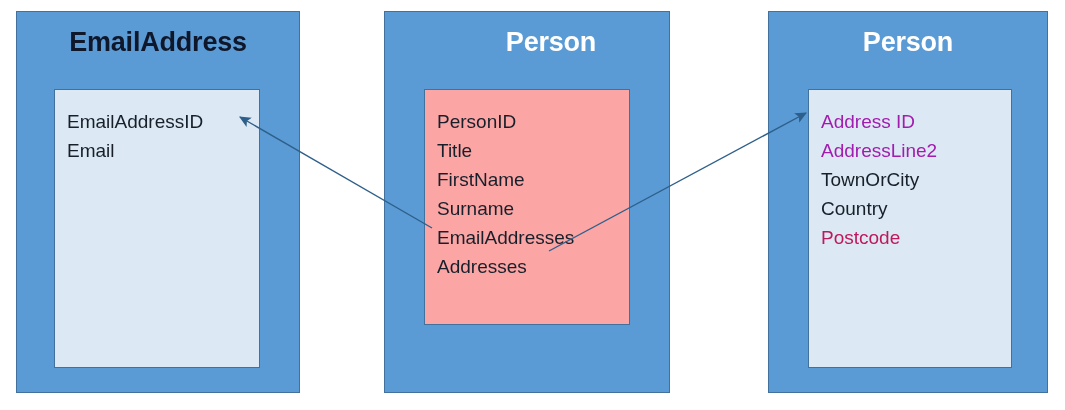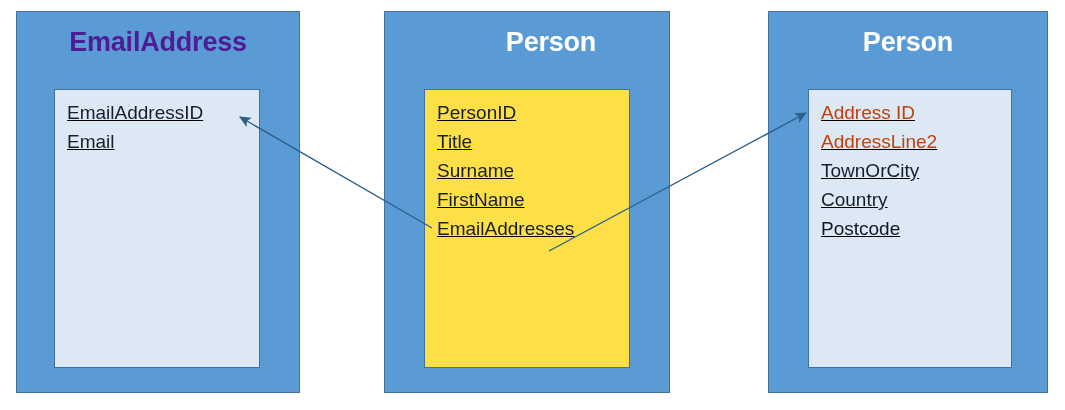--- a/index.html
+++ b/index.html
@@ -46,23 +46,22 @@
     border: 1px solid #41719c;
     box-sizing: border-box;
     overflow: hidden;
   }
   .attr-list {
     margin: 0;
     padding: 0;
     list-style: none;
     position: absolute;
     left: 12px;
-    top: 8px;
+    top: 17px;
     right: 4px;
-    text-decoration: underline;
   }
   .attr-item {
     font-size: 19px;
     line-height: 29px;
     color: #17202a;
     white-space: nowrap;
   }
   #arrow-layer {
     position: absolute;
     left: 0;
@@ -71,52 +70,53 @@
     height: 410px;
     pointer-events: none;
   }
 </style>
 </head>
 <body style="background: rgb(255, 255, 255);">
 
 <div id="diagram-canvas">
 
   <div class="entity" id="entity-0" style="left: 16px; top: 11px; width: 284px; height: 382px; background: rgb(91, 155, 213); border-color: rgb(65, 113, 156);">
-    <div class="entity-title" style="color: #4c1d95;">EmailAddress</div>
+    <div class="entity-title" style="color: #0f172a;">EmailAddress</div>
   </div>
   <div class="attr-panel" id="panel-0" style="left: 54px; top: 89px; width: 206px; height: 279px; background: rgb(220, 233, 244); border-color: rgb(65, 113, 156);">
     <ul class="attr-list" id="list-0">
       <li class="attr-item" style="color: rgb(23, 32, 42);">EmailAddressID</li>
       <li class="attr-item" style="color: rgb(23, 32, 42);">Email</li>
     </ul>
   </div>
 
   <div class="entity" id="entity-1" style="left: 384px; top: 11px; width: 286px; height: 382px; background: rgb(91, 155, 213); border-color: rgb(65, 113, 156);">
     <div class="entity-title" style="color: rgb(255, 255, 255); margin-left: 48px;">Person</div>
   </div>
-  <div class="attr-panel" id="panel-1" style="left: 424px; top: 89px; width: 206px; height: 279px; background: #fde047; border-color: rgb(65, 113, 156);">
+  <div class="attr-panel" id="panel-1" style="left: 424px; top: 89px; width: 206px; height: 236px; background: #fca5a5; border-color: rgb(65, 113, 156);">
     <ul class="attr-list" id="list-1">
       <li class="attr-item" style="color: rgb(23, 32, 42);">PersonID</li>
       <li class="attr-item" style="color: rgb(23, 32, 42);">Title</li>
+      <li class="attr-item" style="color: rgb(23, 32, 42);">FirstName</li>
       <li class="attr-item" style="color: rgb(23, 32, 42);">Surname</li>
-      <li class="attr-item" style="color: rgb(23, 32, 42);">FirstName</li>
       <li class="attr-item" style="color: rgb(23, 32, 42);">EmailAddresses</li>
+      <li class="attr-item" style="color: rgb(23, 32, 42);">Addresses</li>
     </ul>
   </div>
 
   <div class="entity" id="entity-2" style="left: 768px; top: 11px; width: 280px; height: 382px; background: rgb(91, 155, 213); border-color: rgb(65, 113, 156);">
     <div class="entity-title" style="color: rgb(255, 255, 255);">Person</div>
   </div>
   <div class="attr-panel" id="panel-2" style="left: 808px; top: 89px; width: 204px; height: 279px; background: rgb(220, 233, 244); border-color: rgb(65, 113, 156);">
     <ul class="attr-list" id="list-2">
-      <li class="attr-item" style="color: #c2410c;">Address ID</li>
-      <li class="attr-item" style="color: #c2410c;">AddressLine2</li>
+      <li class="attr-item" style="color: #a21caf;">Address ID</li>
+      <li class="attr-item" style="color: #a21caf;">AddressLine2</li>
       <li class="attr-item" style="color: rgb(23, 32, 42);">TownOrCity</li>
       <li class="attr-item" style="color: rgb(23, 32, 42);">Country</li>
-      <li class="attr-item" style="color: #0f172a;">Postcode</li>
+      <li class="attr-item" style="color: #be185d;">Postcode</li>
     </ul>
   </div>
 
   <svg id="arrow-layer" viewBox="0 0 1065 410">
     <defs>
       <marker id="arrowhead-0" markerWidth="9" markerHeight="9" refX="7.6" refY="4.5" orient="auto" markerUnits="strokeWidth">
         <path d="M 0 0.7 L 8.4 4.5 L 0 8.3 L 1.9 4.5 Z" fill="#2e5f8a"></path>
       </marker>
       <marker id="arrowhead-1" markerWidth="9" markerHeight="9" refX="7.6" refY="4.5" orient="auto" markerUnits="strokeWidth">
         <path d="M 0 0.7 L 8.4 4.5 L 0 8.3 L 1.9 4.5 Z" fill="#2e5f8a"></path>

